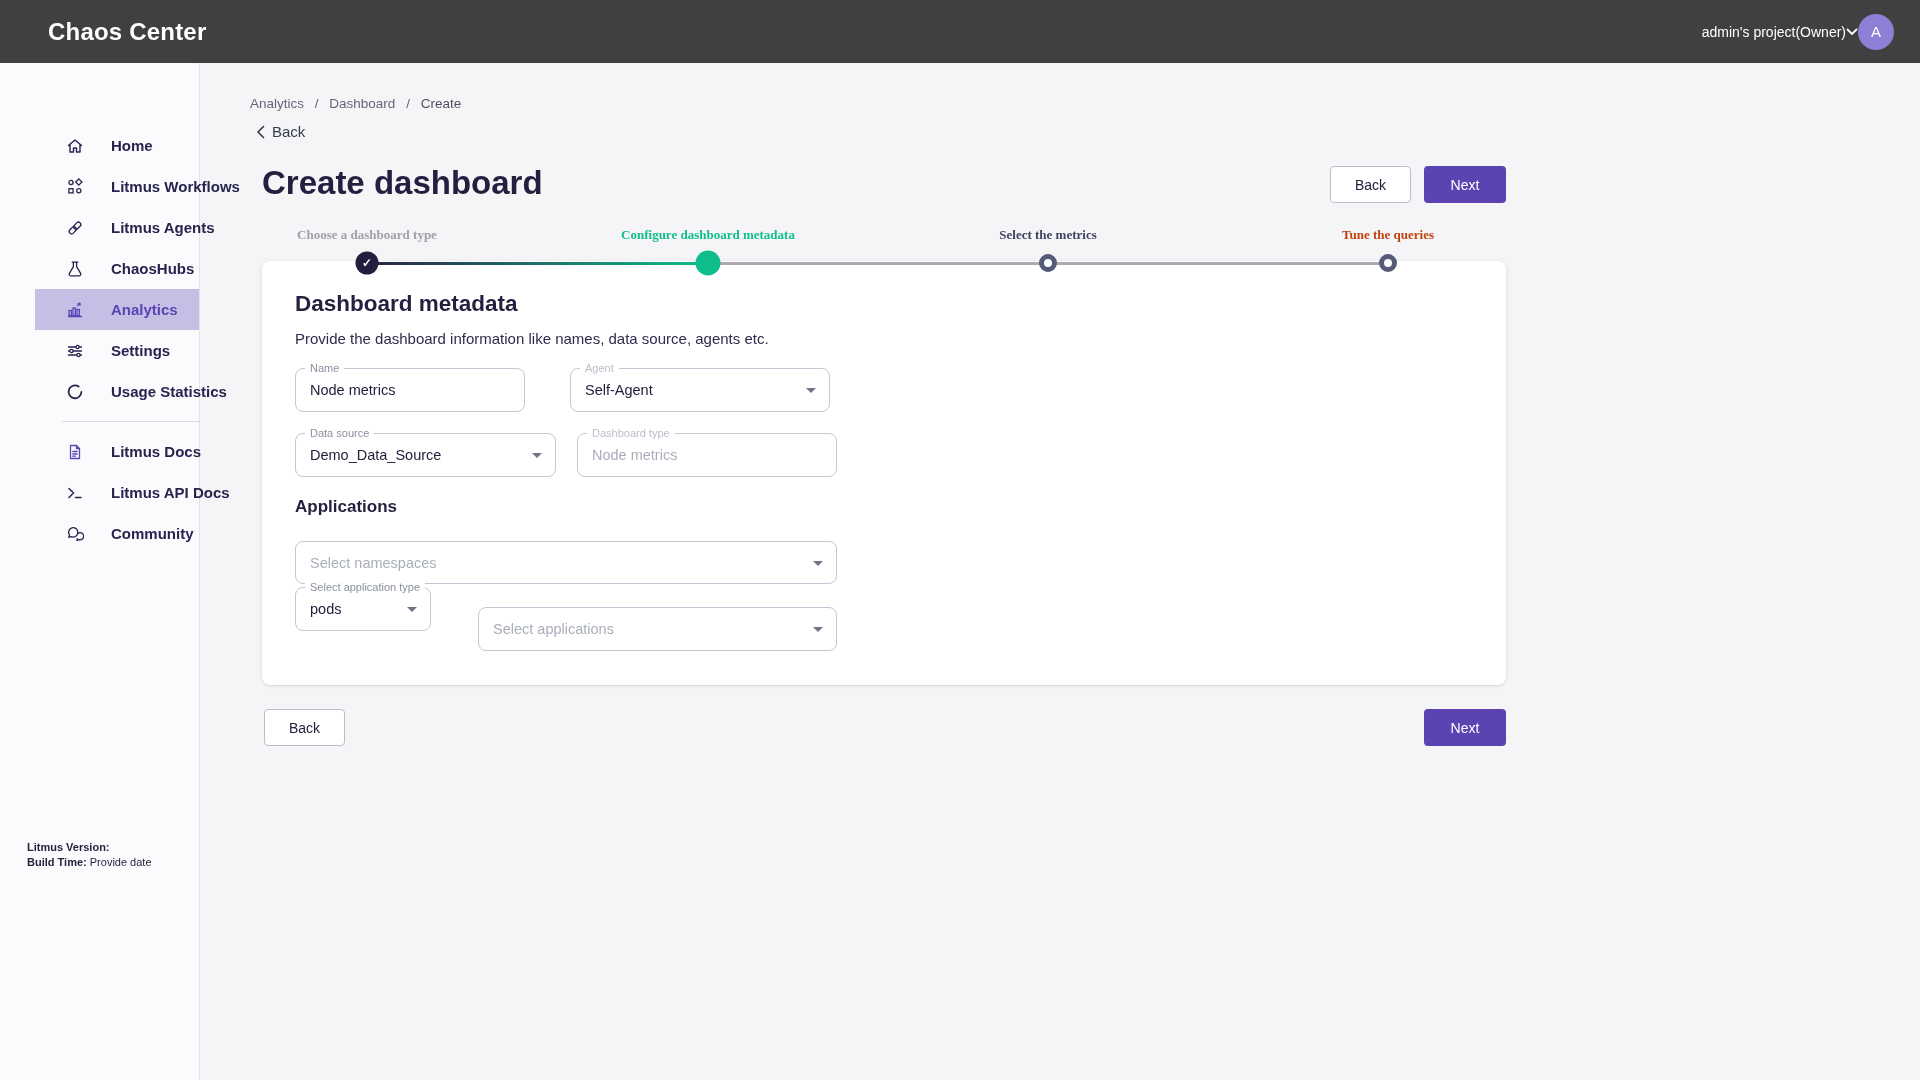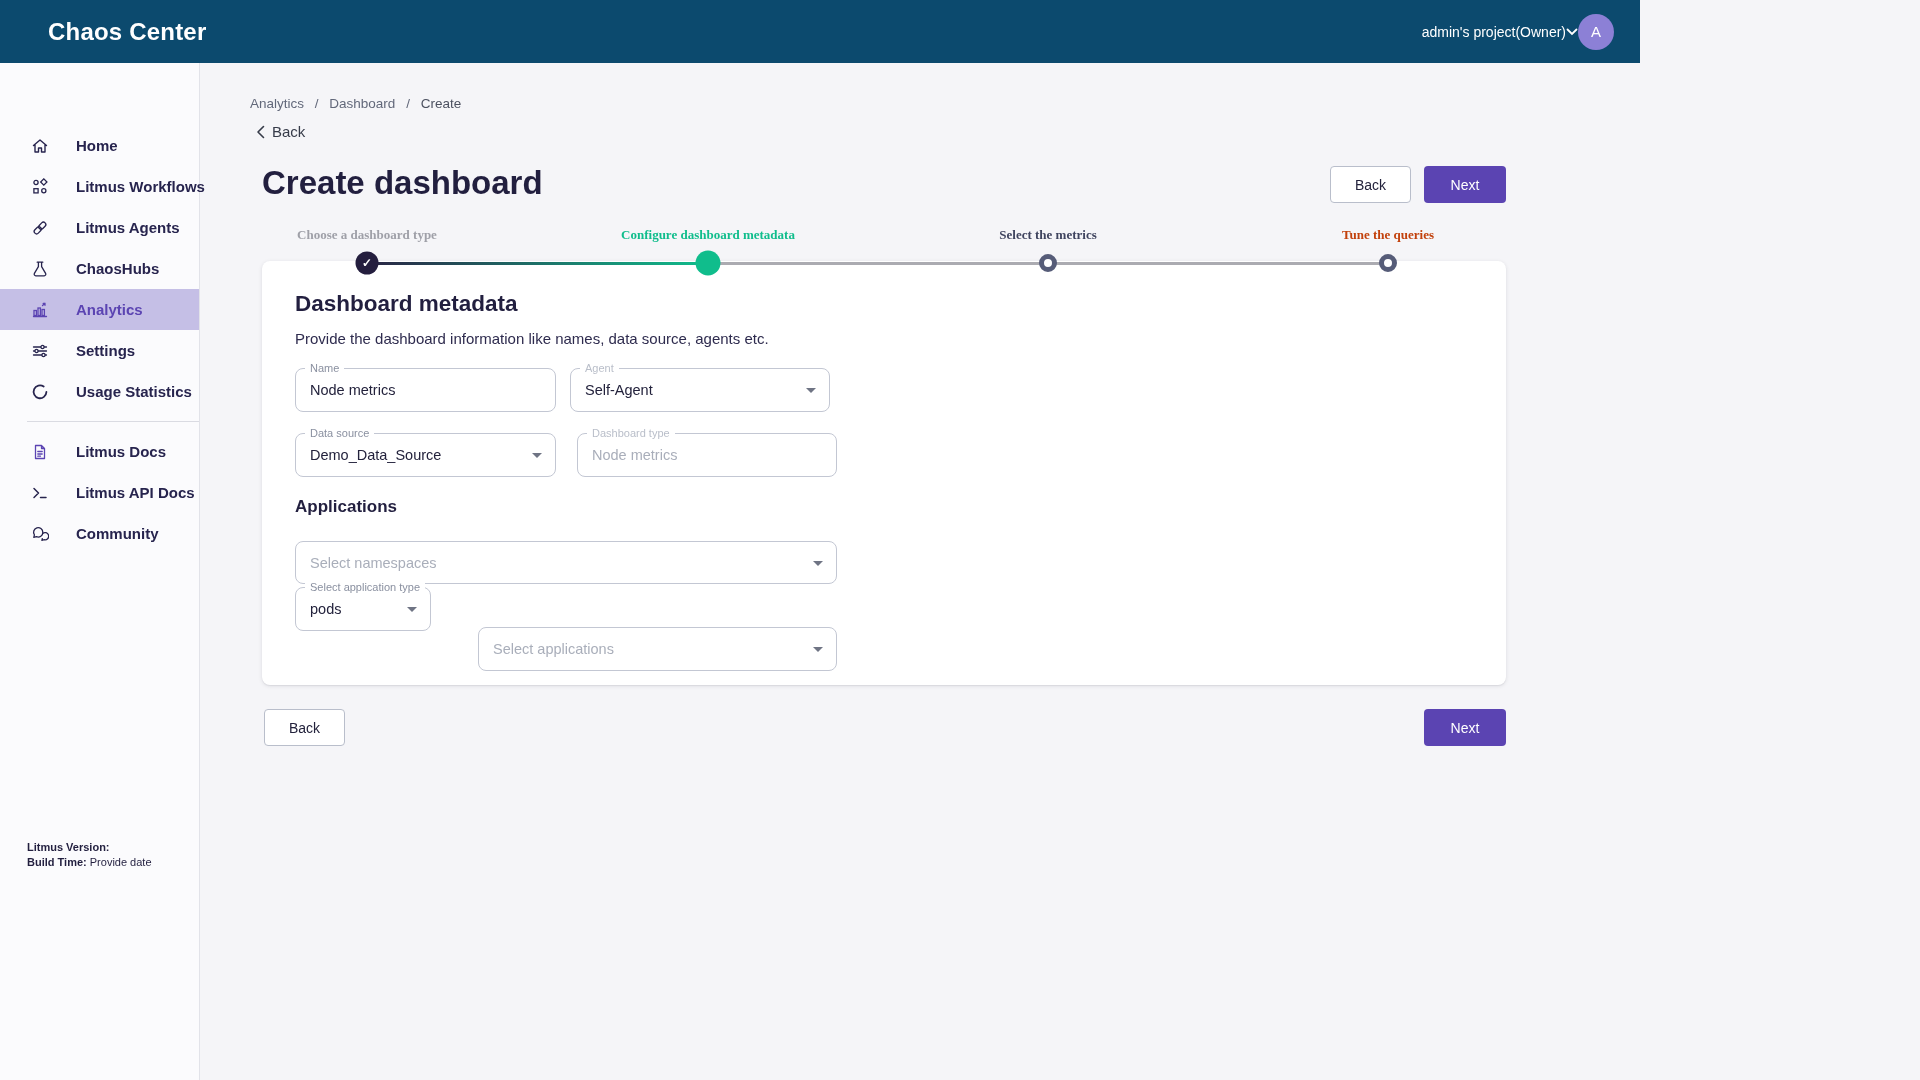--- a/index.html
+++ b/index.html
@@ -3,32 +3,32 @@
 <meta charset="utf-8">
 <style>
   * { margin:0; padding:0; box-sizing:border-box; }
   html,body { width:1920px; height:1080px; }
   body {
     font-family:"Liberation Sans", sans-serif;
     background:#F5F5F8; color:#23213F; overflow:hidden; position:relative;
   }
 
   
-  .header { position:absolute; top:0; left:0; width:1640px; height:63px;
-    background:#0c4a6e; display:flex; align-items:center; z-index:10; }
+  .header { position:absolute; top:0; left:0; width:1920px; height:63px;
+    background:#404040; display:flex; align-items:center; z-index:10; }
   .app-title { margin-left:48px; color:#FFFFFF; font-size:24px; font-weight:700; letter-spacing:.2px; }
   .header-right { position:absolute; right:26px; display:flex; align-items:center; }
   .project-label { color:#FFFFFF; font-size:14px; }
   .chev-down { width:12px; height:8px; }
   .avatar { width:36px; height:36px; border-radius:50%; background:#8C80D6; color:#FFF;
     display:flex; align-items:center; justify-content:center; font-size:15px; }
 
   
   .sidebar { position:absolute; top:63px; left:0; width:200px; bottom:0;
-    background:#FBFBFD; border-right:1px solid #E2E3E9; }
+    background:#FBFBFD; border-right:1px solid #E2E3E9;padding-left:35px; }
   .nav { padding-top:62px; }
   .side-item { height:41px; display:flex; align-items:center; padding-left:31px;
     gap:27px; color:#27244E; font-size:15px; font-weight:600; cursor:pointer; white-space:nowrap; }
   .side-item .sicon { width:18px; height:18px; flex:0 0 18px; display:flex; align-items:center; }
   .side-item.selected { background:#C5BFE6; color:#5B44B2; }
   .side-divider { border-top:1px solid #DADBE2; margin:9px 0 9px 27px; }
   .side-footer { position:absolute; left:27px; top:777px; font-size:11px; color:#221F3F; line-height:15px; }
   .side-footer b { font-weight:700; }
 
   
@@ -82,27 +82,27 @@
     font-size:11px; color:#8A90A0; white-space:nowrap; }
   .tfield .lbl.dim { color:#B9BEC9; }
   .tfield .val { position:absolute; left:14px; right:28px; top:0; height:100%;
     display:flex; align-items:center; font-size:14.5px; color:#23223C; white-space:nowrap; overflow:hidden; }
   .tfield input { width:100%; height:100%; border:none; outline:none; background:transparent;
     font:inherit; font-size:14.5px; color:#23223C; padding:0 14px; border-radius:8px; }
   .tfield input::placeholder { color:#A9AEBA; opacity:1; }
   .caret { position:absolute; right:13px; top:50%; margin-top:-2px; width:0; height:0;
     border-left:5px solid transparent; border-right:5px solid transparent; border-top:5px solid #6F7484; }
 
-  .f-name      { left:33px;  top:107px; width:261px; }
+  .f-name      { left:33px;  top:107px; width:230px; }
   .f-agent     { left:308px; top:107px; width:260px; }
   .f-source    { left:33px;  top:172px; width:261px; }
   .f-dtype     { left:315px; top:172px; width:260px; }
   .f-ns        { left:33px;  top:280px; width:542px; height:43px; }
   .f-apptype   { left:33px;  top:326px; width:136px; }
-  .f-apps      { left:216px; top:346px; width:359px;margin-top:20px; }
+  .f-apps      { left:216px; top:346px; width:359px; }
 
   svg { display:block; }
 </style>
 </head>
 <body>
 
 <div class="header">
   <div class="app-title">Chaos Center</div>
   <div class="header-right">
     <span class="project-label">admin's project(Owner)</span>

